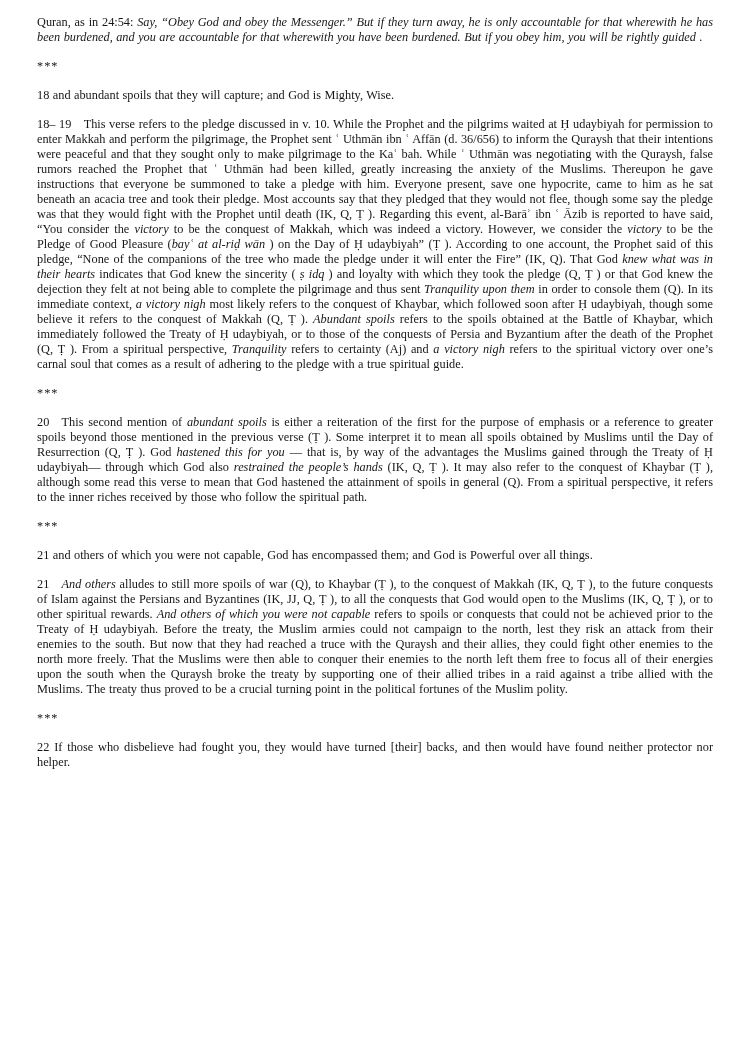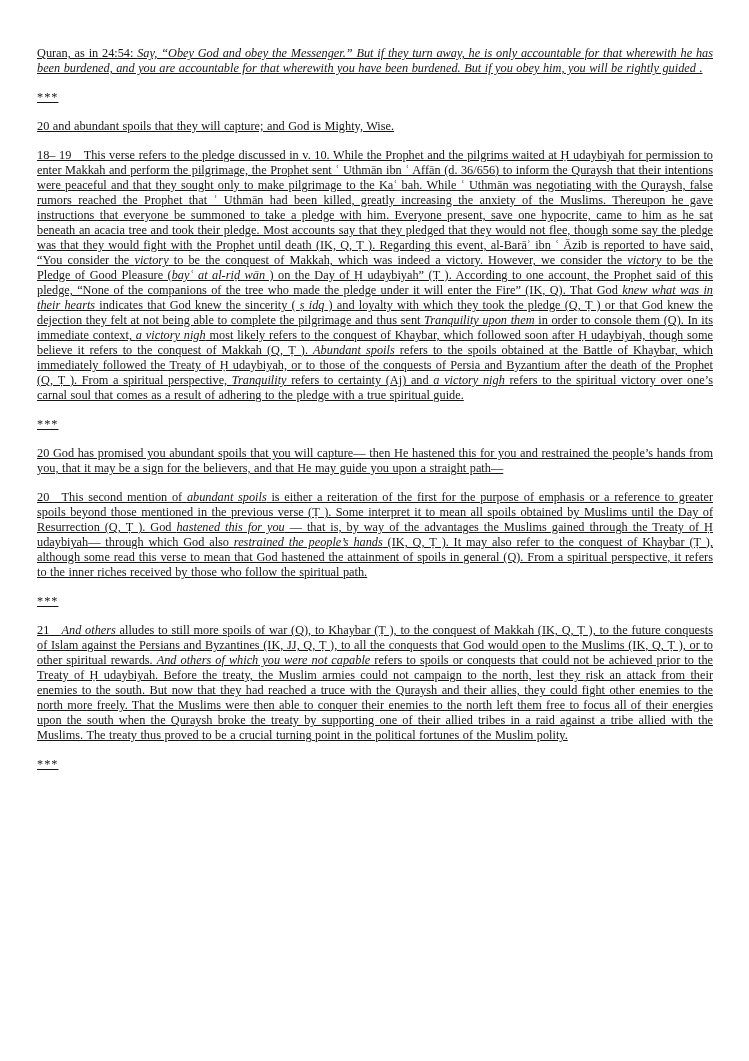--- a/index.html
+++ b/index.html
@@ -8,22 +8,21 @@
     height: 1061px;
     background: #ffffff;
     color: #161616;
     font-family: "Liberation Serif", "DejaVu Serif", serif;
     overflow: hidden;
   }
   main.page {
     box-sizing: border-box;
     width: 749px;
     height: 859px;
-    padding: 46px 36px 0 37px;
-    text-decoration: underline;
+    padding: 15px 36px 0 37px;
   }
   p.para {
     margin: 0 0 14px 0;
     font-size: 12.3px;
     line-height: 15px;
     text-align: justify;
     word-spacing: 0.4px;
   }
   p.para.separator {
     text-align: left;
@@ -32,22 +31,23 @@
   span.i { font-style: italic; }
   span.r { font-style: normal; }
 </style>
 </head>
 <body>
 
 <main class="page">
   <div>
       <p class="para"><span class="r">Quran, as in 24:54: </span><span class="i">Say, “Obey God and obey the Messenger.” But if they turn away, he is only accountable for that wherewith he has been burdened, and you are accountable for that wherewith you have been burdened. But if you obey him, you will be rightly guided .</span></p>
       <p class="para separator"><span class="r">***</span></p>
-      <p class="para"><span class="r">20 and abundant spoils that they will capture; and God is Mighty, Wise.</span></p>
+      <p class="para"><span class="r">18 and abundant spoils that they will capture; and God is Mighty, Wise.</span></p>
       <p class="para"><span class="r">18– 19 This verse refers to the pledge discussed in v. 10. While the Prophet and the pilgrims waited at Ḥ udaybiyah for permission to enter Makkah and perform the pilgrimage, the Prophet sent ʿ Uthmān ibn ʿ Affān (d. 36/656) to inform the Quraysh that their intentions were peaceful and that they sought only to make pilgrimage to the Kaʿ bah. While ʿ Uthmān was negotiating with the Quraysh, false rumors reached the Prophet that ʿ Uthmān had been killed, greatly increasing the anxiety of the Muslims. Thereupon he gave instructions that everyone be summoned to take a pledge with him. Everyone present, save one hypocrite, came to him as he sat beneath an acacia tree and took their pledge. Most accounts say that they pledged that they would not flee, though some say the pledge was that they would fight with the Prophet until death (IK, Q, Ṭ ). Regarding this event, al-Barāʾ ibn ʿ Āzib is reported to have said, “You consider the </span><span class="i">victory</span><span class="r"> to be the conquest of Makkah, which was indeed a victory. However, we consider the </span><span class="i">victory</span><span class="r"> to be the Pledge of Good Pleasure (</span><span class="i">bayʿ at al-riḍ wān</span><span class="r"> ) on the Day of Ḥ udaybiyah” (Ṭ ). According to one account, the Prophet said of this pledge, “None of the companions of the tree who made the pledge under it will enter the Fire” (IK, Q). That God </span><span class="i">knew what was in their hearts</span><span class="r"> indicates that God knew the sincerity ( </span><span class="i">ṣ idq</span><span class="r"> ) and loyalty with which they took the pledge (Q, Ṭ ) or that God knew the dejection they felt at not being able to complete the pilgrimage and thus sent </span><span class="i">Tranquility upon them</span><span class="r"> in order to console them (Q). In its immediate context, </span><span class="i">a victory nigh</span><span class="r"> most likely refers to the conquest of Khaybar, which followed soon after Ḥ udaybiyah, though some believe it refers to the conquest of Makkah (Q, Ṭ ). </span><span class="i">Abundant spoils</span><span class="r"> refers to the spoils obtained at the Battle of Khaybar, which immediately followed the Treaty of Ḥ udaybiyah, or to those of the conquests of Persia and Byzantium after the death of the Prophet (Q, Ṭ ). From a spiritual perspective, </span><span class="i">Tranquility</span><span class="r"> refers to certainty (Aj) and </span><span class="i">a victory nigh</span><span class="r"> refers to the spiritual victory over one’s carnal soul that comes as a result of adhering to the pledge with a true spiritual guide.</span></p>
       <p class="para separator"><span class="r">***</span></p>
-      <p class="para"><span class="r">20 God has promised you abundant spoils that you will capture— then He hastened this for you and restrained the people’s hands from you, that it may be a sign for the believers, and that He may guide you upon a straight path—</span></p>
       <p class="para"><span class="r">20 This second mention of </span><span class="i">abundant spoils</span><span class="r"> is either a reiteration of the first for the purpose of emphasis or a reference to greater spoils beyond those mentioned in the previous verse (Ṭ ). Some interpret it to mean all spoils obtained by Muslims until the Day of Resurrection (Q, Ṭ ). God </span><span class="i">hastened this for you</span><span class="r"> — that is, by way of the advantages the Muslims gained through the Treaty of Ḥ udaybiyah— through which God also </span><span class="i">restrained the people’s hands</span><span class="r"> (IK, Q, Ṭ ). It may also refer to the conquest of Khaybar (Ṭ ), although some read this verse to mean that God hastened the attainment of spoils in general (Q). From a spiritual perspective, it refers to the inner riches received by those who follow the spiritual path.</span></p>
       <p class="para separator"><span class="r">***</span></p>
+      <p class="para"><span class="r">21 and others of which you were not capable, God has encompassed them; and God is Powerful over all things.</span></p>
       <p class="para"><span class="r">21 </span><span class="i">And others</span><span class="r"> alludes to still more spoils of war (Q), to Khaybar (Ṭ ), to the conquest of Makkah (IK, Q, Ṭ ), to the future conquests of Islam against the Persians and Byzantines (IK, JJ, Q, Ṭ ), to all the conquests that God would open to the Muslims (IK, Q, Ṭ ), or to other spiritual rewards. </span><span class="i">And others of which you were not capable</span><span class="r"> refers to spoils or conquests that could not be achieved prior to the Treaty of Ḥ udaybiyah. Before the treaty, the Muslim armies could not campaign to the north, lest they risk an attack from their enemies to the south. But now that they had reached a truce with the Quraysh and their allies, they could fight other enemies to the north more freely. That the Muslims were then able to conquer their enemies to the north left them free to focus all of their energies upon the south when the Quraysh broke the treaty by supporting one of their allied tribes in a raid against a tribe allied with the Muslims. The treaty thus proved to be a crucial turning point in the political fortunes of the Muslim polity.</span></p>
       <p class="para separator"><span class="r">***</span></p>
+      <p class="para"><span class="r">22 If those who disbelieve had fought you, they would have turned [their] backs, and then would have found neither protector nor helper.</span></p>
     </div>
 </main>
 
 </body></html>

